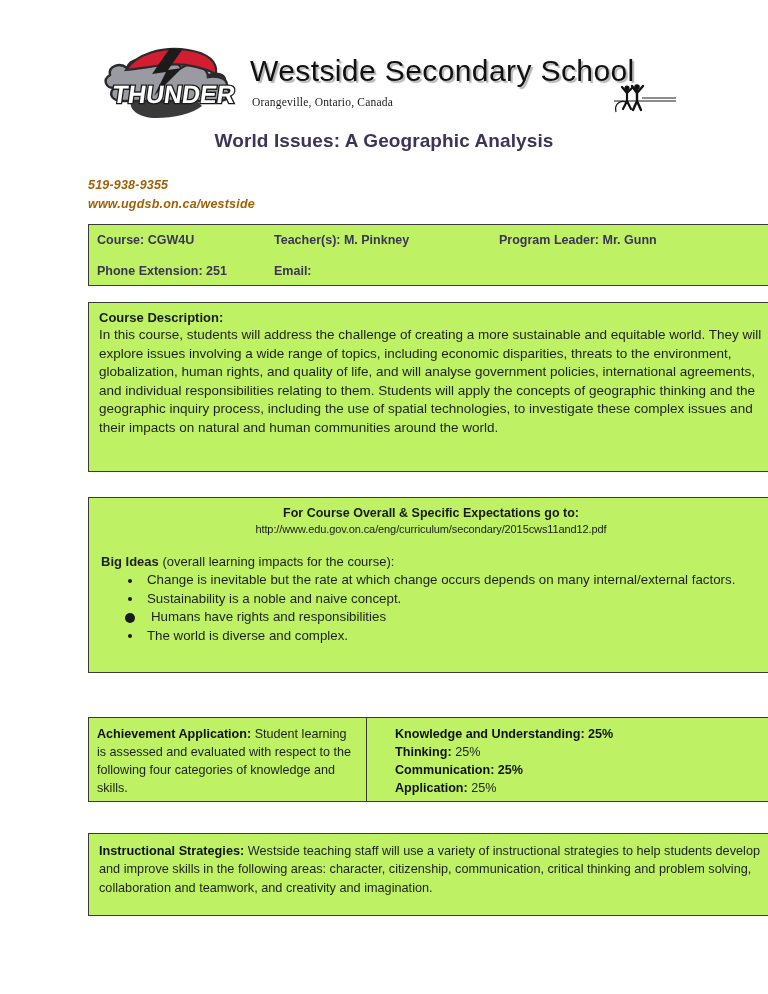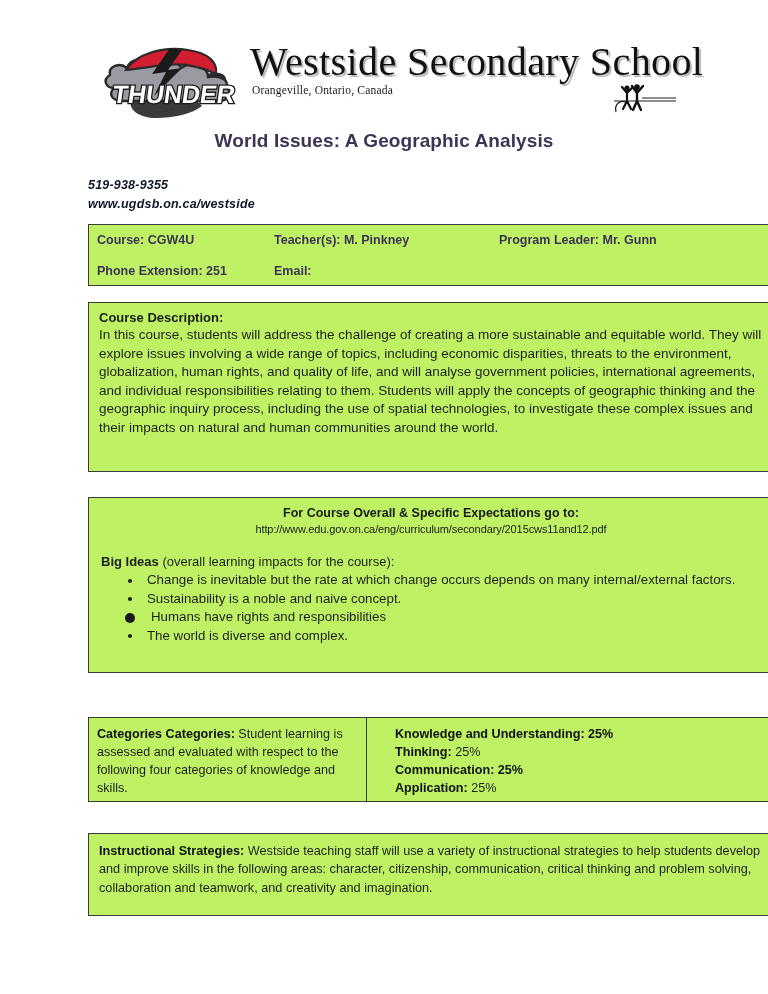--- a/index.html
+++ b/index.html
@@ -28,33 +28,33 @@
     left: 96px;
     top: 44px;
     width: 152px;
     height: 78px;
   }
   .logo-svg { display: block; width: 152px; height: 78px; }
 
   .school-name {
     position: absolute;
     left: 250px;
-    top: 38px;
-    font-family: Liberation Serif, serif;
-    font-size: 40px;
+    top: 54px;
+    font-family: Liberation Sans, sans-serif;
+    font-size: 30px;
     font-weight: 400;
     letter-spacing: 0.4px;
     color: #111111;
     text-shadow: 2px 2px 1px rgba(120,120,120,0.55);
     white-space: nowrap;
   }
   .school-sub {
     position: absolute;
     left: 252px;
-    top: 84px;
+    top: 96px;
     font-family: "Liberation Serif", "DejaVu Serif", serif;
     font-size: 11.5px;
     font-weight: 400;
     color: #1a1a1a;
     letter-spacing: 0.2px;
     white-space: nowrap;
   }
 
   .people-icon {
     position: absolute;
@@ -77,21 +77,21 @@
     letter-spacing: 0.1px;
   }
 
   
   .contact {
     position: absolute;
     left: 88px;
     font-style: italic;
     font-weight: bold;
     font-size: 12.5px;
-    color: #0f172a;
+    color: #a16207;
     letter-spacing: 0.2px;
     white-space: nowrap;
   }
   .contact.phone { top: 178px; }
   .contact.web   { top: 197px; }
 
   
   .box {
     position: absolute;
     left: 88px;
@@ -336,21 +336,21 @@
     </li>
     <li class="bi-item">
       <span class="bi-dot"></span>
       <span>The world is diverse and complex.</span>
     </li>
   </ul>
 </div>
 
 <div class="box" id="achievement-box">
   <div class="ach-left">
-    <div class="ach-text"><b>Categories Categories:</b><span> Student learning is assessed and evaluated with respect to the following four categories of knowledge and skills.</span></div>
+    <div class="ach-text"><b>Achievement Application:</b><span> Student learning is assessed and evaluated with respect to the following four categories of knowledge and skills.</span></div>
   </div>
   <div class="ach-right">
     <div class="ach-line">
       <b>Knowledge and Understanding:</b>
       <span class="pct-bold">25%</span>
     </div>
     <div class="ach-line">
       <b>Thinking:</b>
       <span>25%</span>
     </div>

